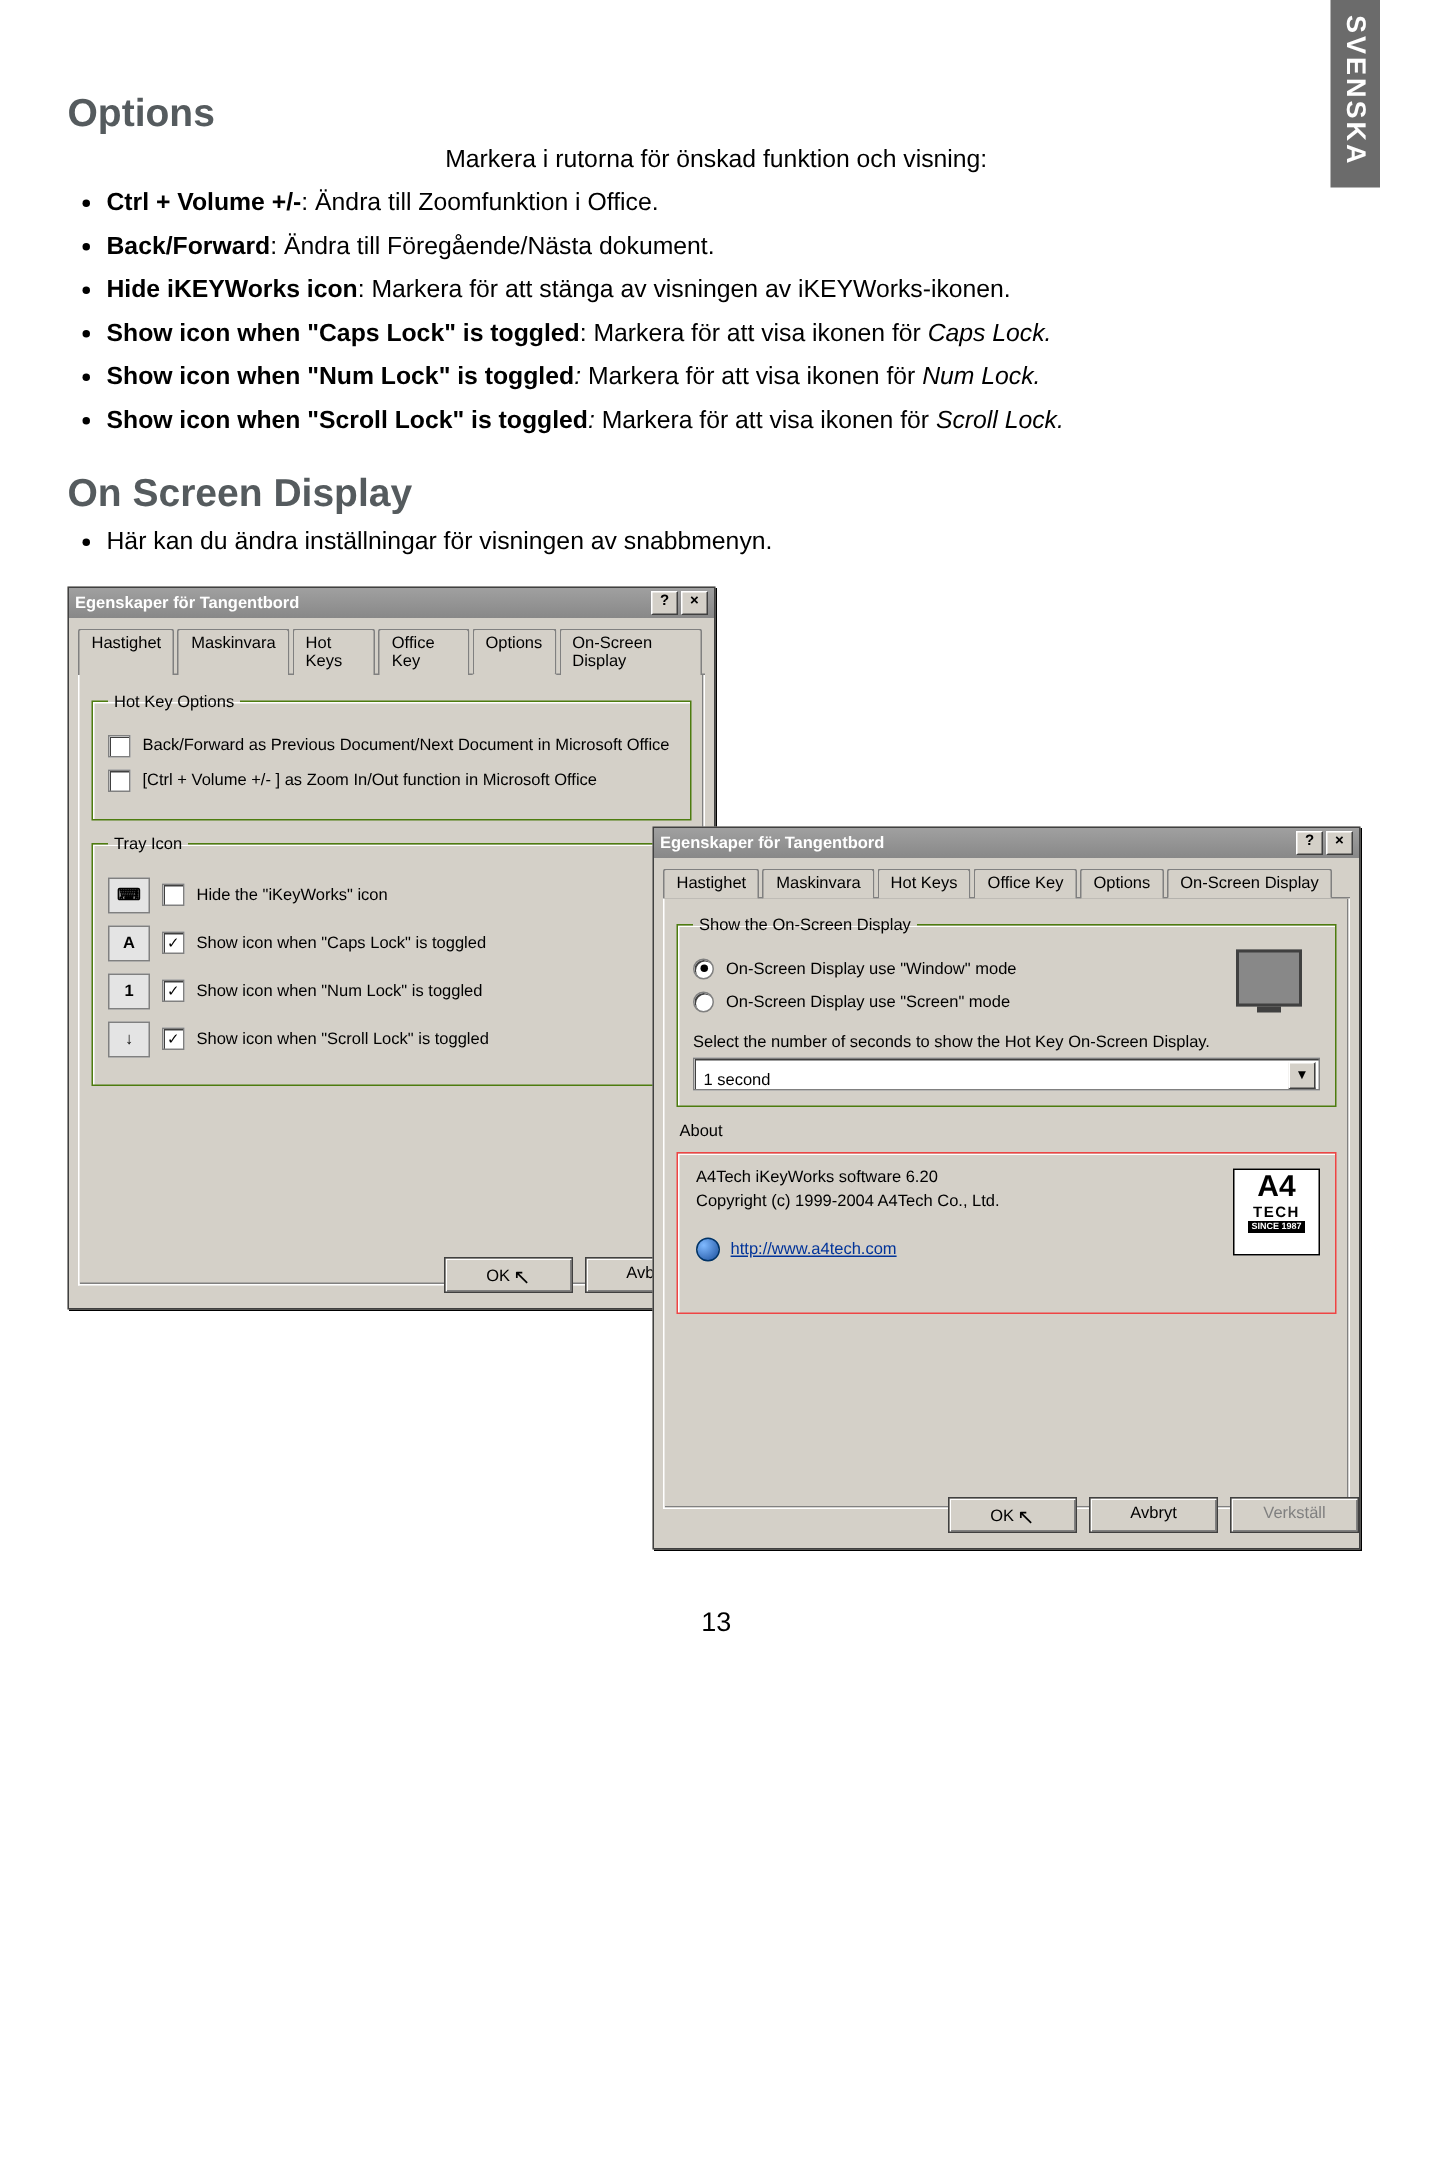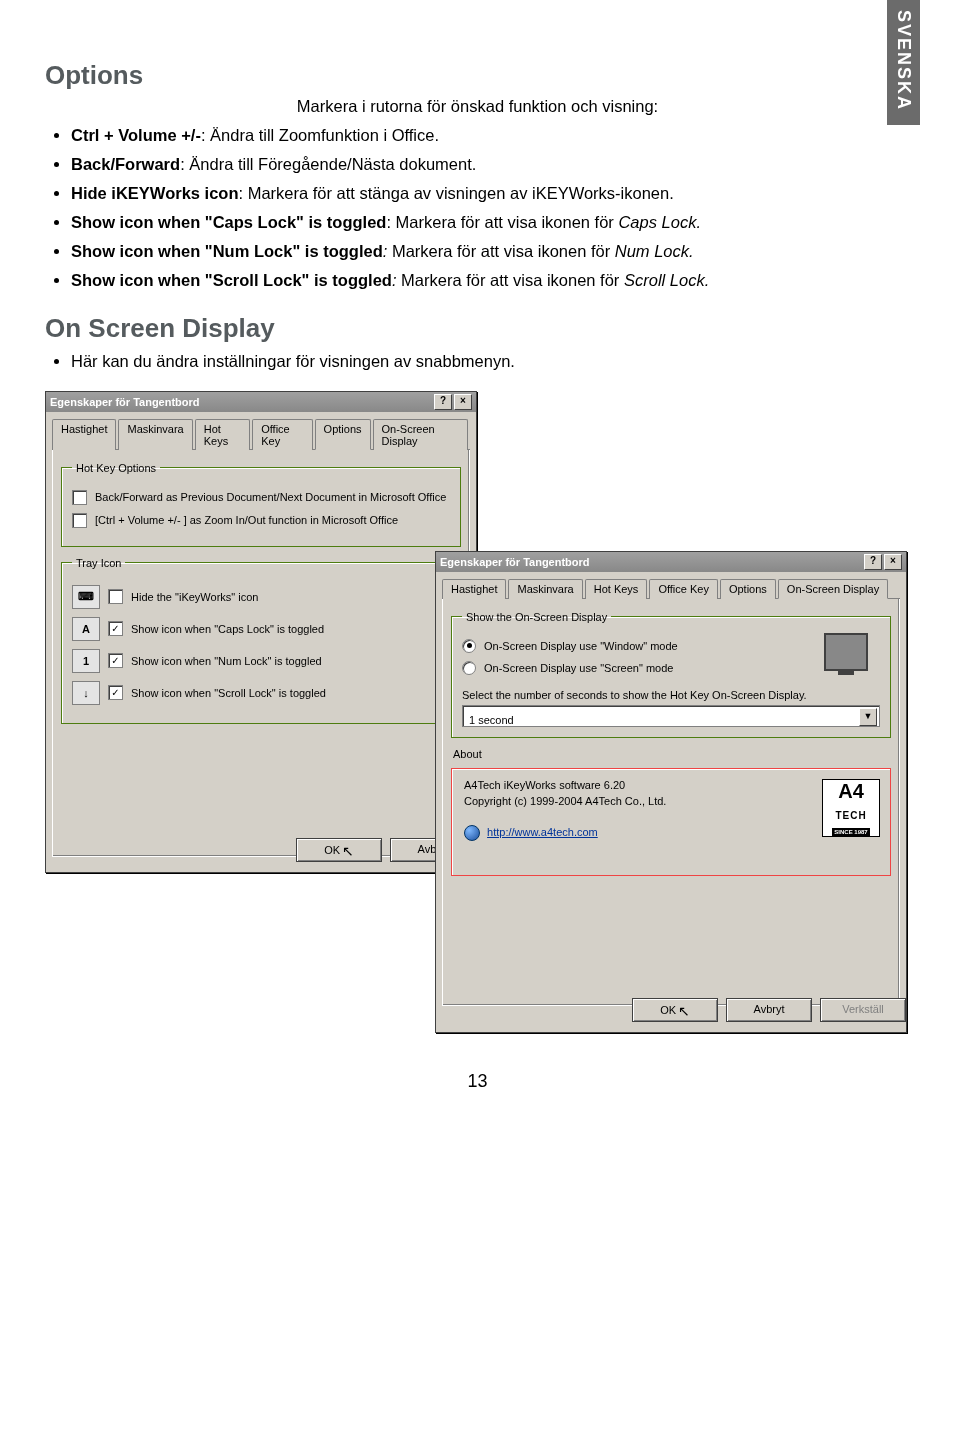--- a/index.html
+++ b/index.html
@@ -237,21 +237,21 @@
     box-shadow: inset 1px 1px 0 #fff;
     padding: 10px 12px 4px 12px;
     margin-top: 8px;
     position: relative;
     min-height: 92px;
   }
   .a4logo {
     position:absolute; right:10px; top:10px;
     width:56px; height:56px;
     border:1px solid #000;
-    display:flex; flex-direction:column; align-items:center; justify-content:space-between;
+    display:flex; flex-direction:column; align-items:center; justify-content:flex-start;
     background:#fff;
     font-weight:bold;
   }
   .a4logo .top{font-size:20px;}
   .a4logo .mid{font-size:10px; letter-spacing:1px;}
   .a4logo .bot{font-size:6px; background:#000; color:#fff; padding:1px 2px;}
 
   .link { color:#003399; text-decoration: underline; }
   .globe {
     display:inline-block; width:14px; height:14px; border-radius:50%;

